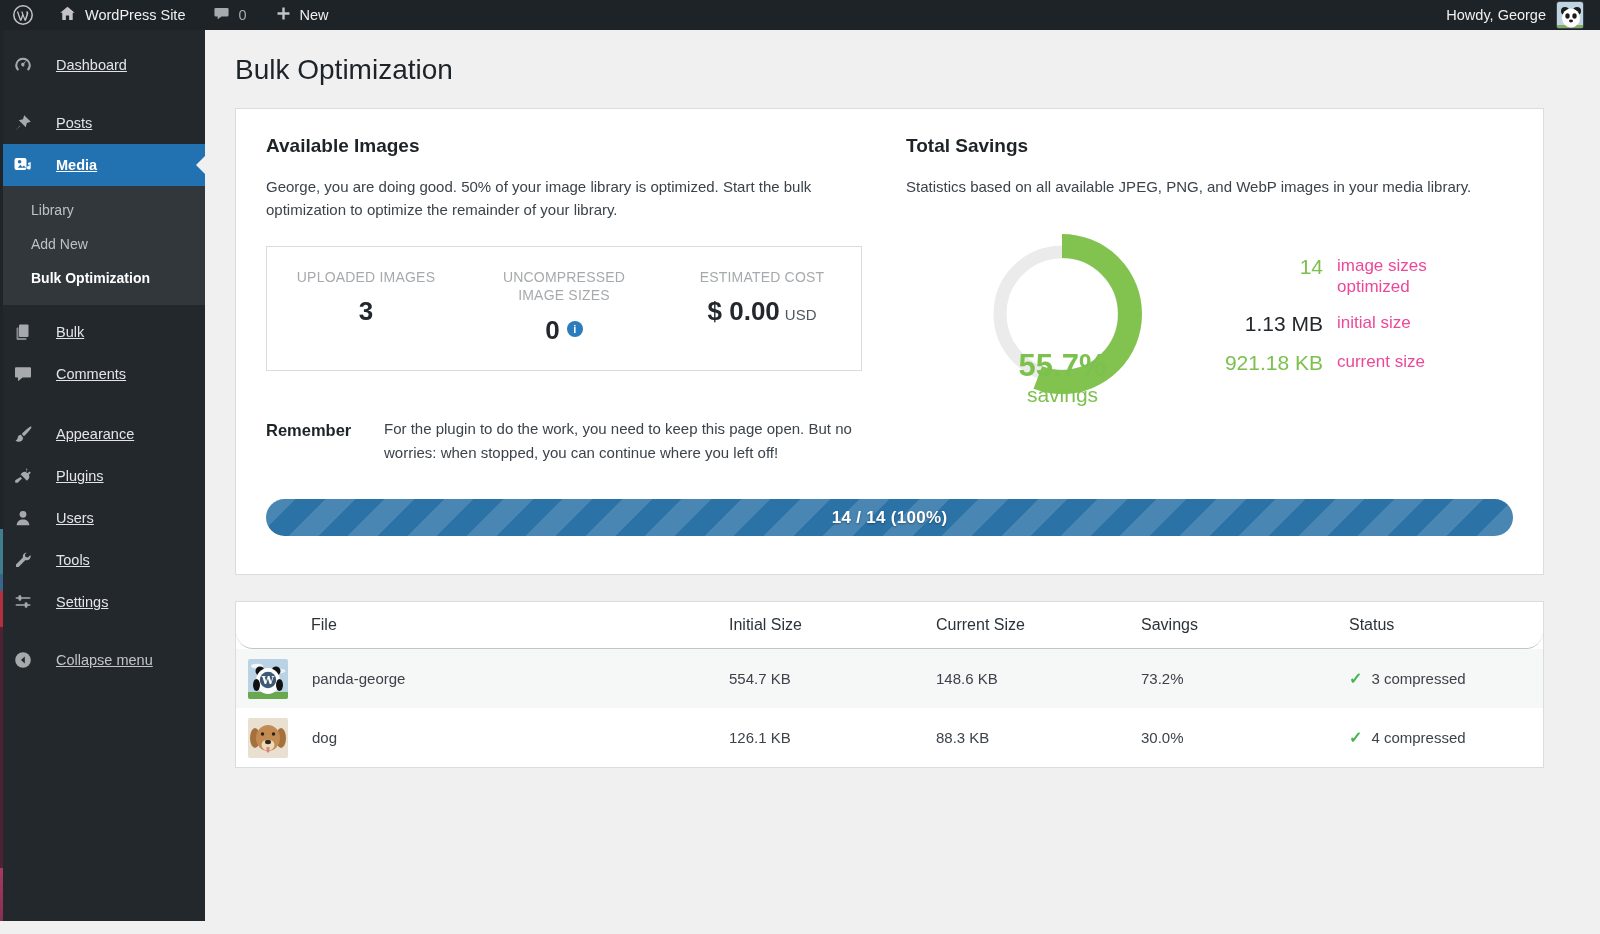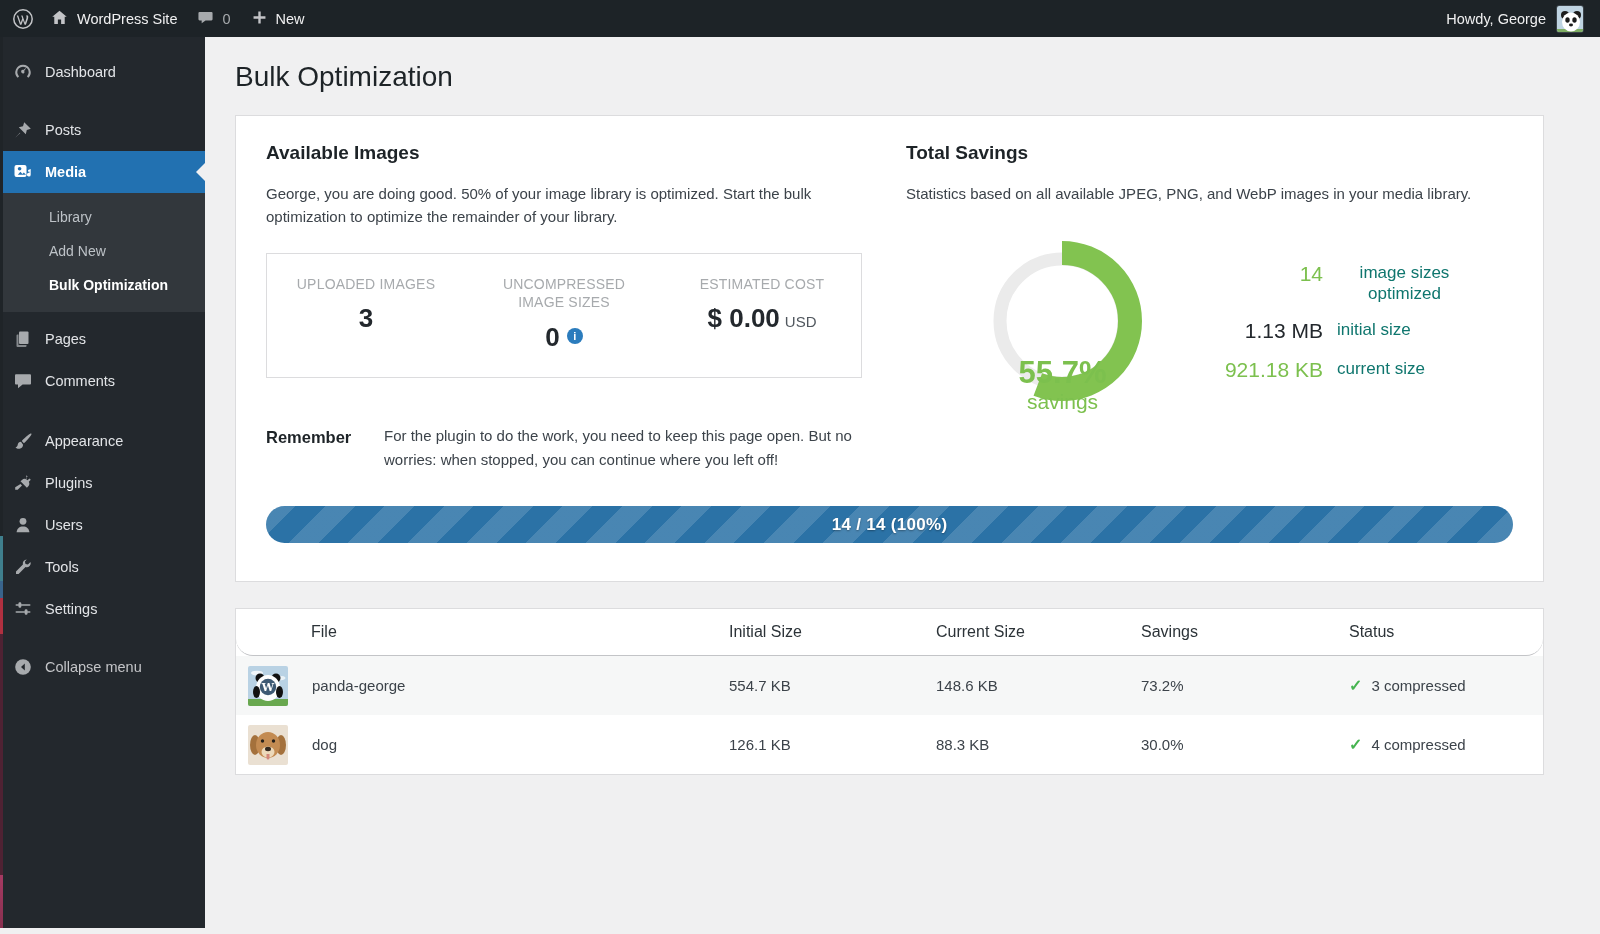--- a/index.html
+++ b/index.html
@@ -1,43 +1,43 @@
 <!DOCTYPE html>
 <html><head>
 <meta charset="utf-8">
 <style>
   * { box-sizing: border-box; margin: 0; padding: 0; }
   html,body { width:1600px; height:934px; overflow:hidden; }
   body { font-family:"Liberation Sans", sans-serif; background:#f0f0f1; color:#1d2327; }
 
   
-  .adminbar { height:37px; background:#1d2327; display:flex; align-items:center;
-              padding:0 16px 0 12px; color:#f0f0f1; font-size:14.5px; position:relative; z-index:10; }
+  .adminbar { height:30px; background:#1d2327; display:flex; align-items:center;
+              padding:0 16px 0 12px; color:#f0f0f1; font-size:14.5px; position:relative; z-index:10;gap:8px; }
   .ab-item { display:flex; align-items:center; gap:8px; margin-right:20px; cursor:pointer; height:100%; }
   .ab-logo { margin-right:16px; }
   .ab-count { color:#a7aaad; }
   .ab-right { margin-left:auto; display:flex; align-items:center; gap:10px; cursor:pointer; }
   .avatar { width:28px; height:28px; border-radius:3px; overflow:hidden; border:1px solid #3c434a; }
 
   
   .frame { display:flex; height:891px; }
   .sidebar { width:205px; background:#23282d; flex:none; padding-top:14px; position:relative; }
   .main { flex:1; position:relative; overflow:hidden; }
 
   
-  .mi { height:42px; display:flex; align-items:center; gap:12px; padding:0 8px 0 13px;
-        color:#e2e4e7; font-size:14.5px; cursor:pointer; position:relative; }
+  .mi { height:42px; display:flex; align-items:center; gap:23px; padding:0 8px 0 13px;
+        color:#e2e4e7; font-size:14.5px; cursor:pointer; position:relative;text-decoration:underline; }
   .mi svg { flex:none; }
   .mi.active { background:#2271b1; color:#fff; font-weight:600; }
   .arrow { position:absolute; right:0; top:50%; margin-top:-9px; width:0; height:0;
            border-top:9px solid transparent; border-bottom:9px solid transparent;
            border-right:9px solid #f0f0f1; }
   .gap16 { height:16px; } .gap18 { height:18px; } .gap6 { height:6px; }
   .submenu { background:#32373c; padding:7px 0 10px; }
-  .smi { height:34px; display:flex; align-items:center; padding-left:49px; color:#bdc2c7;
+  .smi { height:34px; display:flex; align-items:center; padding-left:31px; color:#bdc2c7;
          font-size:14px; cursor:pointer; }
   .smi.current { color:#fff; font-weight:700; }
   .mi.collapse { color:#c3c4c7; }
 
   
   .edge { position:absolute; left:0; top:0; bottom:0; width:3px; z-index:20;
     background:linear-gradient(to bottom,#1f2428 0%,#1f2428 56%,#3f7f8d 56%,#3f7f8d 61%,
       #39648c 61%,#39648c 63%,#b03040 63%,#b03040 67%,#4f2233 67%,#4f2233 94%,#a63a62 94%,#87304f 100%); }
 
   
@@ -69,21 +69,21 @@
   .donut-wrap { position:relative; width:185px; height:185px; margin-left:64px; flex:none; }
   .donut-text { position:absolute; inset:0; display:flex; flex-direction:column; align-items:center;
                 justify-content:flex-end; pointer-events:none; }
   .donut-pct { font-size:31px; font-weight:600; color:#7cc04e; line-height:1.1; }
   .donut-cap { font-size:21px; color:#7cc04e; }
   .ts-stats { margin-left:18px; flex:1; }
   .ts-row { display:flex; align-items:flex-start; margin-bottom:15px; }
   .ts-row:last-child { margin-bottom:0; }
   .ts-value { width:150px; text-align:right; font-size:21px; font-weight:500; flex:none; }
   .ts-value.green { color:#7cc04e; } .ts-value.dark { color:#23282d; }
-  .ts-label { margin-left:14px; font-size:17px; color:#0f766e; line-height:1.25; max-width:135px;text-align:center; }
+  .ts-label { margin-left:14px; font-size:17px; color:#ec4899; line-height:1.25; max-width:135px; }
 
   .progress { margin-top:34px; height:37px; border-radius:19px; display:flex; align-items:center;
     justify-content:center; color:#fff; font-weight:700; font-size:17px; letter-spacing:.3px;
     text-shadow:0 1px 2px rgba(0,0,0,.35); background-color:#2b72a6;
     background-image:repeating-linear-gradient(135deg, rgba(255,255,255,.14) 0 21px, transparent 21px 42px); }
 
   
   .card.results { margin:26px 56px 0 30px; }
   .thead, .trow { display:grid; grid-template-columns:493px 207px 205px 208px 1fr; align-items:center; }
   .thead { height:47px; border-bottom:1px solid #c3c4c7; font-size:16px; color:#2c3338;border-radius:17px; }
@@ -187,21 +187,21 @@
       <div class="smi current">
           <span>Bulk Optimization</span>
         </div>
     </div>
     <div class="gap6"></div>
     <div class="mi">
       <svg width="20" height="20" viewBox="0 0 20 20">
           <path fill="#a7aaad" d="M7 2.5h7.5a1 1 0 011 1V14a1 1 0 01-1 1H7a1 1 0 01-1-1V3.5a1 1 0 011-1z"></path>
           <path fill="#a7aaad" opacity=".75" d="M4.5 5.5h1V16h8v1a1 1 0 01-1 1H4.5a1 1 0 01-1-1V6.5a1 1 0 011-1z"></path>
         </svg>
-      <span>Pages</span>
+      <span>Bulk</span>
     </div>
     <div class="mi">
       <svg width="20" height="20" viewBox="0 0 20 20">
           <path fill="#a7aaad" d="M3.2 3.2h13.6c.7 0 1.2.5 1.2 1.2v8c0 .7-.5 1.2-1.2 1.2H9.6L5 17.2v-3.6H3.2c-.7 0-1.2-.5-1.2-1.2v-8c0-.7.5-1.2 1.2-1.2z"></path>
         </svg>
       <span>Comments</span>
     </div>
     <div class="gap18"></div>
     <div class="mi">
       <svg width="20" height="20" viewBox="0 0 20 20">

